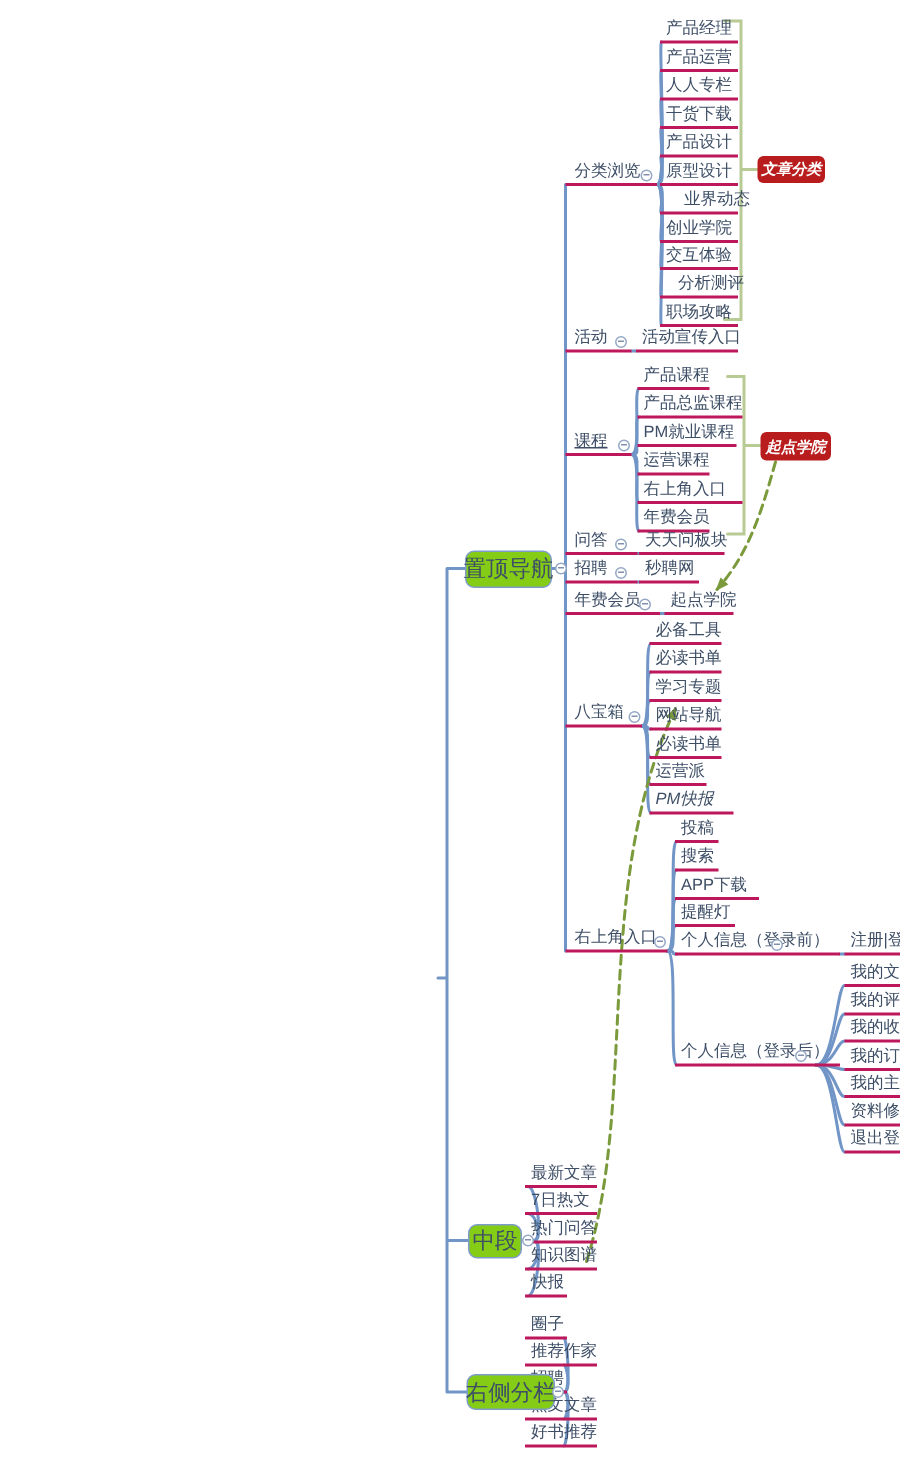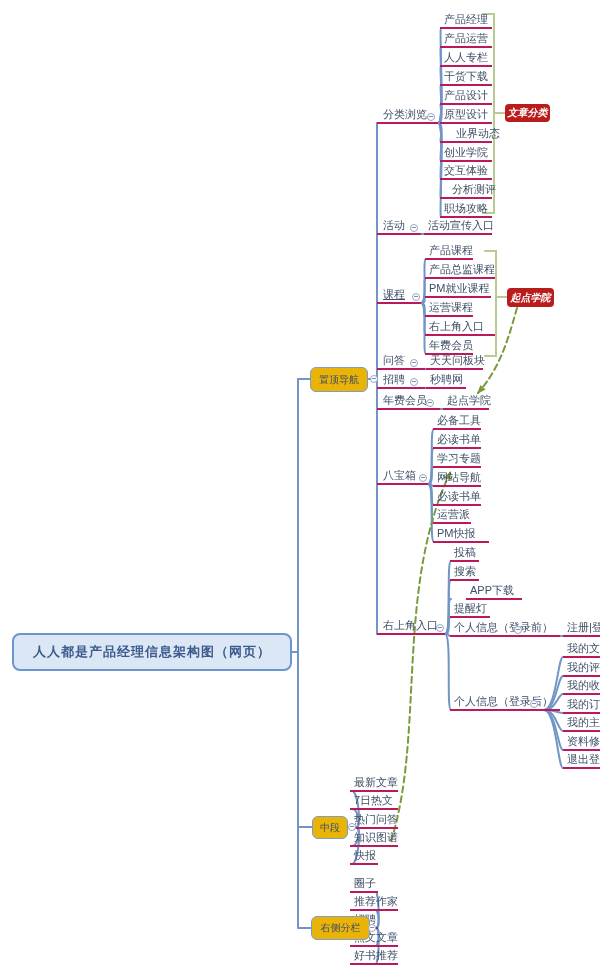--- a/index.html
+++ b/index.html
@@ -1,21 +1,21 @@
 <!DOCTYPE html>
 <html><head>
 <meta charset="utf-8">
 <style>
   html,body{margin:0;padding:0;}
   body{font-family:"Liberation Sans",sans-serif;}
   #canvas{position:relative;width:600px;height:976px;background:#ffffff;overflow:hidden;}
   #wires{position:absolute;left:0;top:0;z-index:1;}
   .box{position:absolute;z-index:3;display:flex;align-items:center;justify-content:center;
-       border:1.5px solid #7e9cc8;background:#eab308;border-radius:6px;color:#3d4e66;
-       font-size:10px;box-sizing:border-box;white-space:nowrap;}
+       border:1.5px solid #7e9cc8;background:#84cc16;border-radius:6px;color:#3d4e66;
+       font-size:15px;box-sizing:border-box;white-space:nowrap;}
   .rootbox{border:2px solid #6c96ce;background:#dce7f5;border-radius:8px;
        font-size:13px;font-weight:bold;color:#3b5b8e;letter-spacing:1px;}
   .node{position:absolute;z-index:2;box-sizing:border-box;border-bottom:2px solid #be185d;
        font-size:11px;color:#3d4e66;height:17px;line-height:15px;white-space:nowrap;
        padding:0 0 0 6px;}
   .n3{padding-left:4px;}
   .collapse{position:absolute;z-index:4;width:8px;height:8px;border:1px solid #93a7c5;
        border-radius:50%;background:#ffffff;box-sizing:border-box;}
   .collapse::after{content:"";position:absolute;left:1px;top:2.4px;width:4px;height:1px;background:#8191ad;}
   .glabel{position:absolute;z-index:3;display:flex;align-items:center;justify-content:center;
@@ -103,21 +103,20 @@
     <g stroke="#7a9a3b" stroke-width="2" fill="none" stroke-linecap="round" stroke-dasharray="6 4">
       <path d="M517 308 C509 336 501 367 478 393"></path>
       <path d="M391 841 C425 735 395 590 450 473"></path>
     </g>
     <g fill="#7a9a3b" stroke="none">
       <polygon points="477,394 480.4,385 485.6,389.6"></polygon>
       <polygon points="451,471 450.4,480.6 444,477.6"></polygon>
     </g>
   </svg>
 
-  <div class="box rootbox" style="left:12px;top:633px;width:280px;height:38px;">人人都是产品经理信息架构图（网页）</div>
   <div class="box" style="left:310px;top:367px;width:58px;height:25px;">置顶导航</div>
   <div class="box" style="left:312px;top:816px;width:36px;height:23px;">中段</div>
   <div class="box" style="left:311px;top:916px;width:59px;height:24px;">右侧分栏</div>
 
   <div class="node" style="left:377px;top:107px;width:61px;">分类浏览</div>
   <div class="node" style="left:377px;top:218px;width:44px;">活动</div>
   <div class="node" style="left:377px;top:287px;width:44px;text-decoration:underline;">课程</div>
   <div class="node" style="left:377px;top:353px;width:48px;">问答</div>
   <div class="node" style="left:377px;top:372px;width:48px;">招聘</div>
   <div class="node" style="left:377px;top:393px;width:63px;">年费会员</div>
@@ -148,25 +147,25 @@
   <div class="node n3" style="left:426px;top:353px;width:57px;">天天问板块</div>
   <div class="node n3" style="left:426px;top:372px;width:40px;">秒聘网</div>
   <div class="node n3" style="left:443px;top:393px;width:46px;">起点学院</div>
 
   <div class="node n3" style="left:433px;top:413px;width:48px;">必备工具</div>
   <div class="node n3" style="left:433px;top:432px;width:48px;">必读书单</div>
   <div class="node n3" style="left:433px;top:451px;width:48px;">学习专题</div>
   <div class="node n3" style="left:433px;top:470px;width:48px;">网站导航</div>
   <div class="node n3" style="left:433px;top:489px;width:48px;">必读书单</div>
   <div class="node n3" style="left:433px;top:507px;width:38px;">运营派</div>
-  <div class="node n3" style="left:433px;top:526px;width:56px;">PM快报</div>
+  <div class="node n3" style="left:433px;top:526px;width:56px;font-style:italic;">PM快报</div>
 
   <div class="node n3" style="left:450px;top:545px;width:29px;">投稿</div>
   <div class="node n3" style="left:450px;top:564px;width:29px;">搜索</div>
-  <div class="node n3" style="left:450px;top:583px;width:56px;margin-left:16px;">APP下载</div>
+  <div class="node n3" style="left:450px;top:583px;width:56px;">APP下载</div>
   <div class="node n3" style="left:450px;top:601px;width:40px;">提醒灯</div>
   <div class="node n3" style="left:450px;top:620px;width:110px;">个人信息（登录前）</div>
   <div class="node n3" style="left:450px;top:694px;width:110px;">个人信息（登录后）</div>
   <div class="node n3" style="left:563px;top:620px;width:50px;">注册|登录</div>
 
   <div class="node n3" style="left:563px;top:641px;width:50px;">我的文章</div>
   <div class="node n3" style="left:563px;top:660px;width:50px;">我的评论</div>
   <div class="node n3" style="left:563px;top:678px;width:50px;">我的收藏</div>
   <div class="node n3" style="left:563px;top:697px;width:50px;">我的订阅</div>
   <div class="node n3" style="left:563px;top:715px;width:50px;">我的主页</div>

